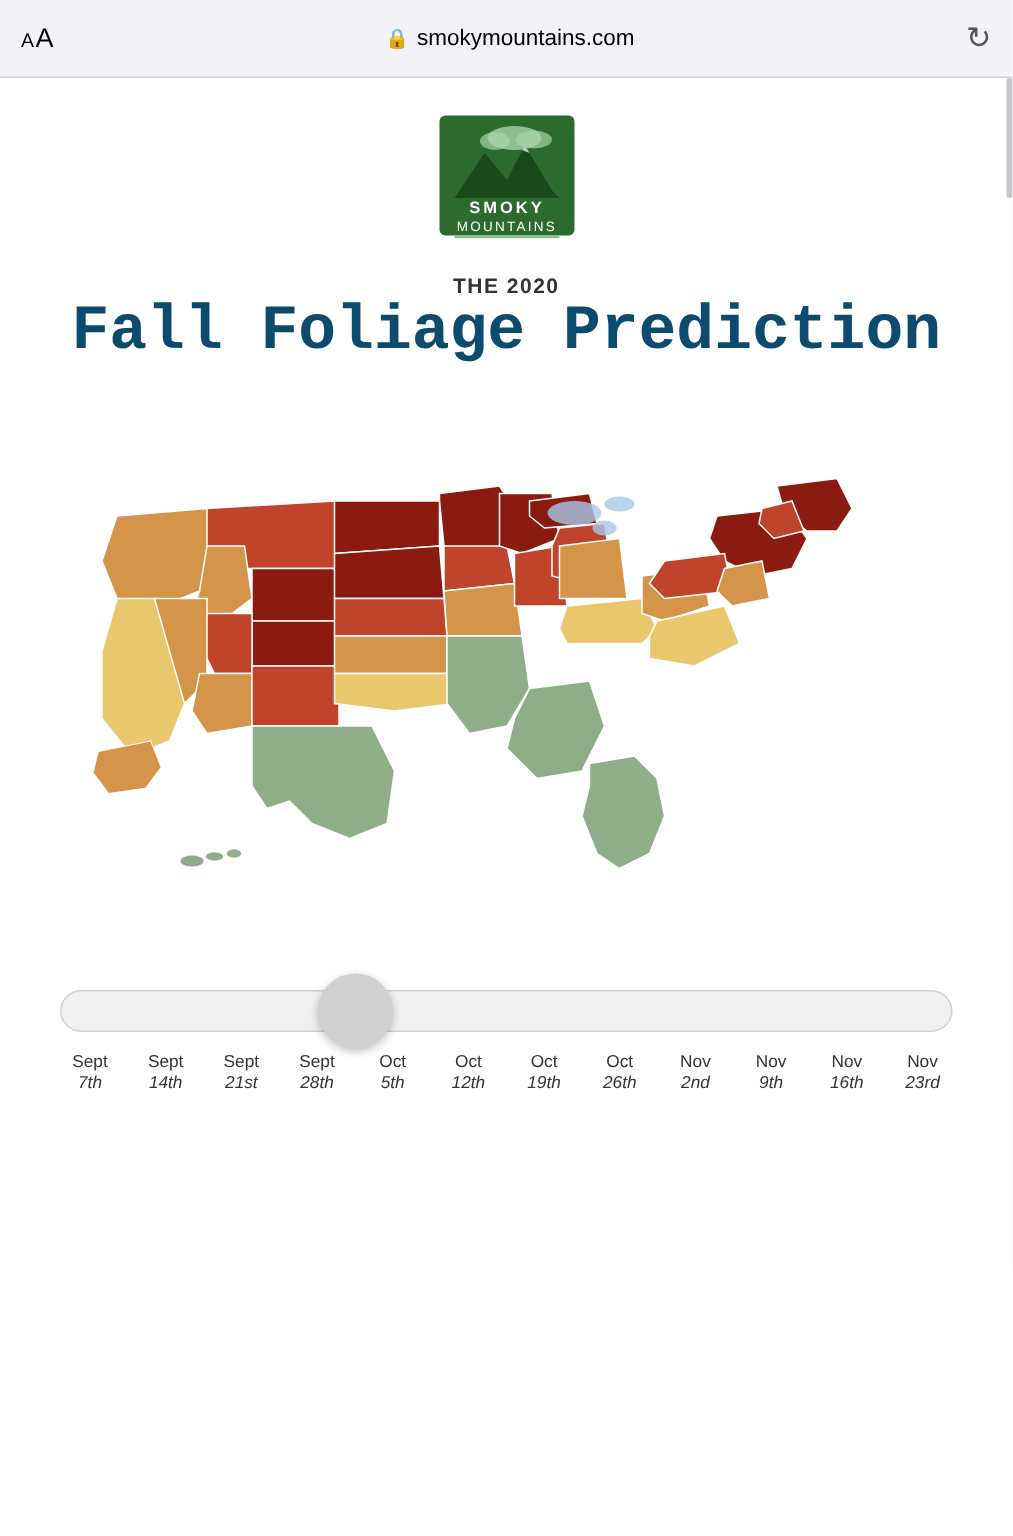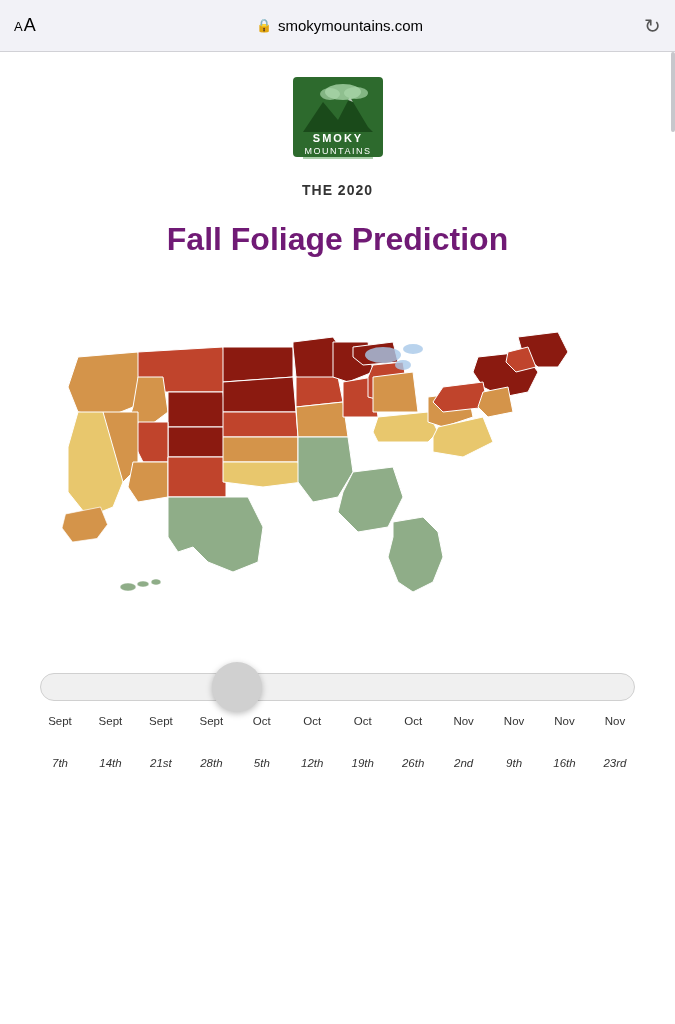--- a/index.html
+++ b/index.html
@@ -79,29 +79,29 @@
       text-align: center;
       padding: 10px 20px 20px 20px;
     }
 
     .subtitle-text {
       font-size: 14px;
       font-weight: 700;
       letter-spacing: 1px;
       color: #333;
       text-transform: uppercase;
-      margin-bottom: 24px;
+      margin-bottom: 0;
     }
 
     .main-title {
-      font-size: 32px;
+      font-size: 42px;
       font-weight: 700;
-      color: #701a75;
+      color: #0c4a6e;
       line-height: 1.1;
-      font-family: Liberation Sans, sans-serif;
+      font-family: Liberation Mono, monospace;
     }
 
     
     .map-container {
       padding: 20px 30px 10px 30px;
       display: flex;
       justify-content: center;
     }
 
     .map-svg {
@@ -152,21 +152,20 @@
     }
 
     .date-label {
       display: flex;
       flex-direction: column;
       align-items: center;
       font-size: 11.5px;
       color: #333;
       line-height: 1.2;
       min-width: 40px;
-      gap: 28px;
     }
 
     .date-label .month {
       font-weight: 400;
     }
 
     .date-label .day {
       font-weight: 400;
       font-style: italic;
     }

